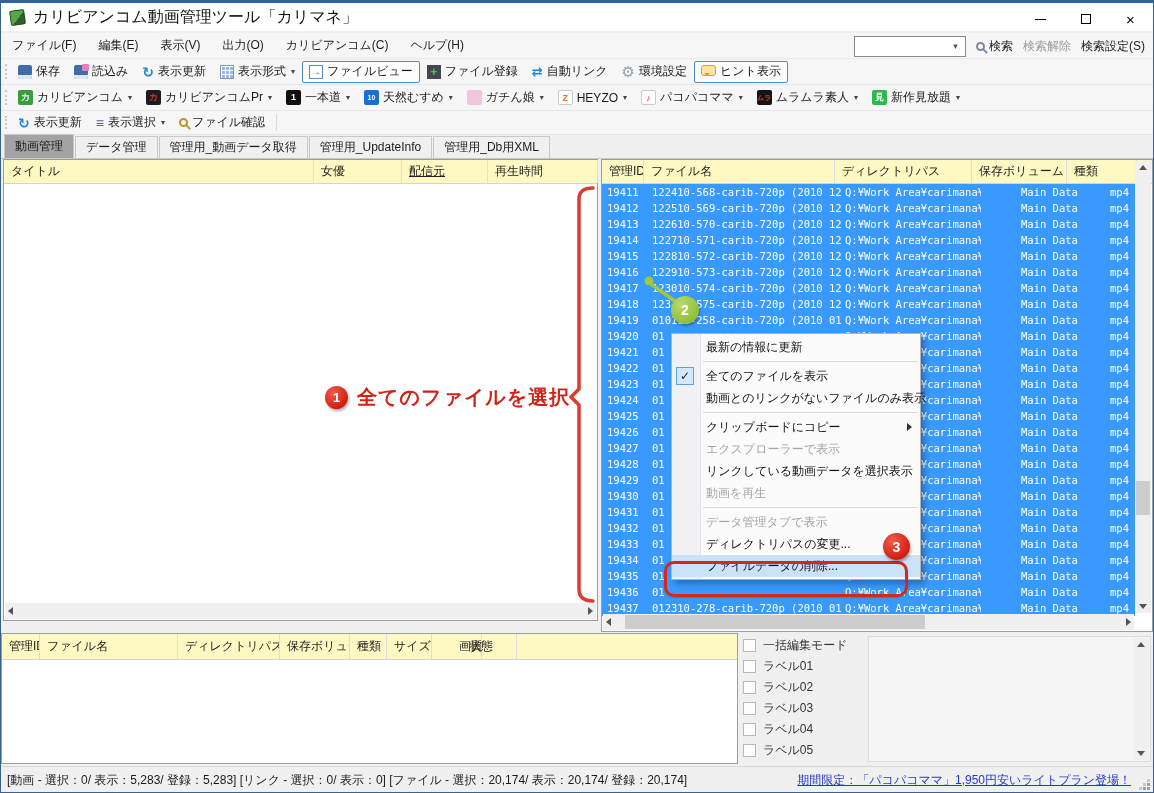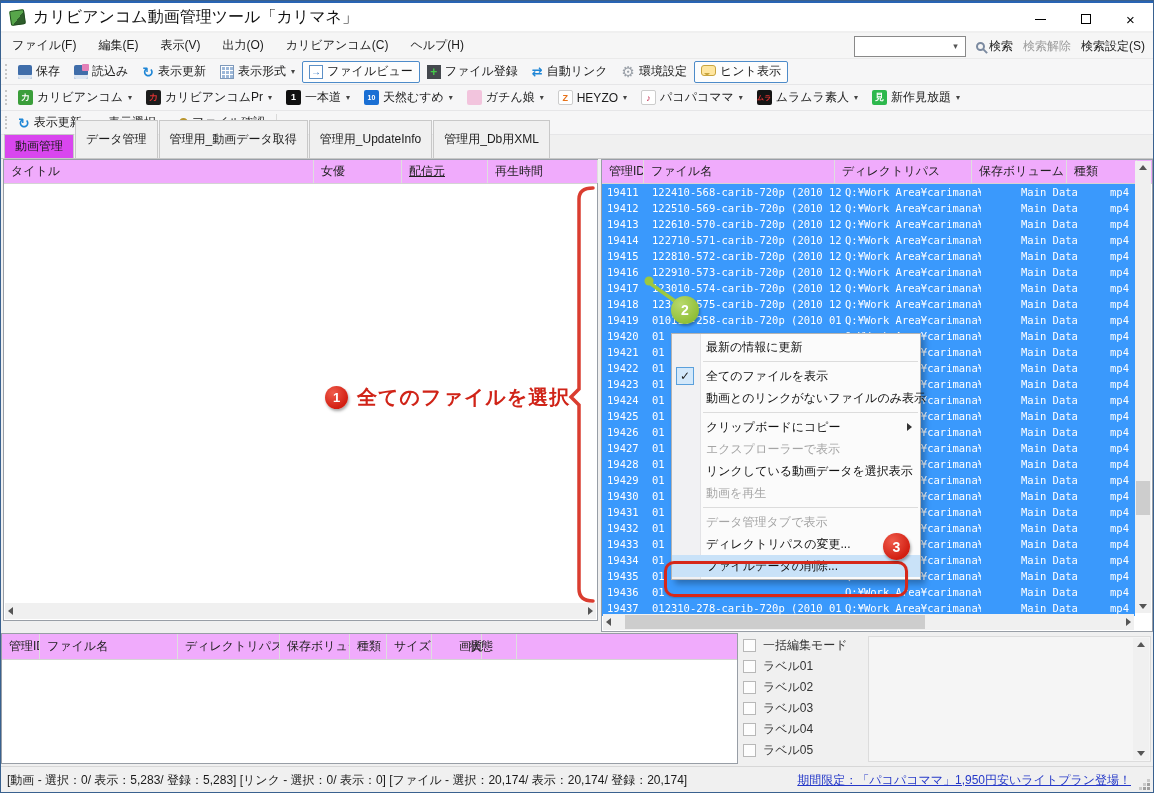--- a/index.html
+++ b/index.html
@@ -47,28 +47,28 @@
   .ic-autolink{color:#1f86d6;font-weight:bold;font-size:13px;}
   .ic-settings{color:#9aa0a8;font-size:15px;}
   .ic-hint{width:15px;height:11px;background:#ffe6a0;border:1px solid #c9a53f;border-radius:3px;position:relative;margin-top:-2px;}
   .ic-hint::after{content:"";position:absolute;left:2px;bottom:-4px;border:3px solid transparent;border-top-color:#c9a53f;}
   .ic-listsel{color:#2a6fbd;font-weight:bold;font-size:14px;}
   .ic-fileconfirm{width:9px;height:9px;border:2px solid #b9952e;border-radius:50%;position:relative;}
   .ic-fileconfirm::after{content:"";position:absolute;width:6px;height:2px;background:#b9952e;transform:rotate(45deg);right:-5px;bottom:-3px;}
   .site-ic{width:15px;height:15px;border-radius:2px;font-weight:bold;text-align:center;font-size:9px;line-height:15px;display:inline-block;overflow:hidden;}
   
   .tabbar{position:absolute;left:0;top:134px;width:100%;height:24px;display:flex;align-items:flex-end;padding-left:3px;border-bottom:1px solid #c8c8c8;background:#f0f0f0;}
-  .tab{height:38px;padding:0 10px;display:flex;align-items:center;background:#f0f0f0;border:1px solid #c8c8c8;border-bottom:none;margin-right:1px;white-space:nowrap;}
-  .tab.active{background:#d946ef;height:24px;position:relative;z-index:2;}
+  .tab{height:22px;padding:0 10px;display:flex;align-items:center;background:#f0f0f0;border:1px solid #c8c8c8;border-bottom:none;margin-right:1px;white-space:nowrap;}
+  .tab.active{background:#a3a3a3;height:24px;position:relative;z-index:2;}
   
   .main{position:absolute;left:0;top:158px;width:100%;height:473px;background:#f0f0f0;}
   .panel{position:absolute;background:#fff;border:1px solid #989ea6;}
   .lpanel{left:2px;top:0;width:595px;height:462px;}
   .rpanel{left:600px;top:0;width:552px;height:473px;}
-  .thead{position:absolute;left:0;top:0;right:0;height:24px;background:#f0abfc;border-bottom:1px solid #d4d4d4;}
+  .thead{position:absolute;left:0;top:0;right:0;height:24px;background:#fef9c3;border-bottom:1px solid #d4d4d4;}
   .hcell{position:absolute;top:0;height:23px;line-height:23px;border-right:1px solid #dedede;padding-left:7px;white-space:nowrap;overflow:hidden;color:#222;}
   .sortmark{position:absolute;top:-3px;left:16px;font-size:8px;color:#666;}
   .rows{position:absolute;left:0;top:24px;right:17px;}
   .row{position:relative;height:16px;background:var(--sel,#3a99fc);}
   .row span{position:absolute;top:0;line-height:16px;color:#fff;white-space:nowrap;overflow:hidden;font-family:"DejaVu Sans Mono","Liberation Mono",monospace;font-size:10.5px;}
   .c0{left:5px;width:40px;} .c1{left:50px;width:192px;} .c2{left:243px;width:136px;} .c3{left:382px;width:92px;margin-left:37px;} .c4{left:508px;width:30px;}
   
   .hscroll{position:absolute;left:1px;right:1px;bottom:1px;height:16px;background:#f0f0f0;display:flex;align-items:center;justify-content:space-between;padding:0 3px;}
   .vscroll{position:absolute;top:1px;right:1px;bottom:18px;width:16px;background:#f0f0f0;display:flex;flex-direction:column;align-items:center;justify-content:space-between;padding:4px 0;}
   .tri{width:0;height:0;border:4px solid transparent;}

